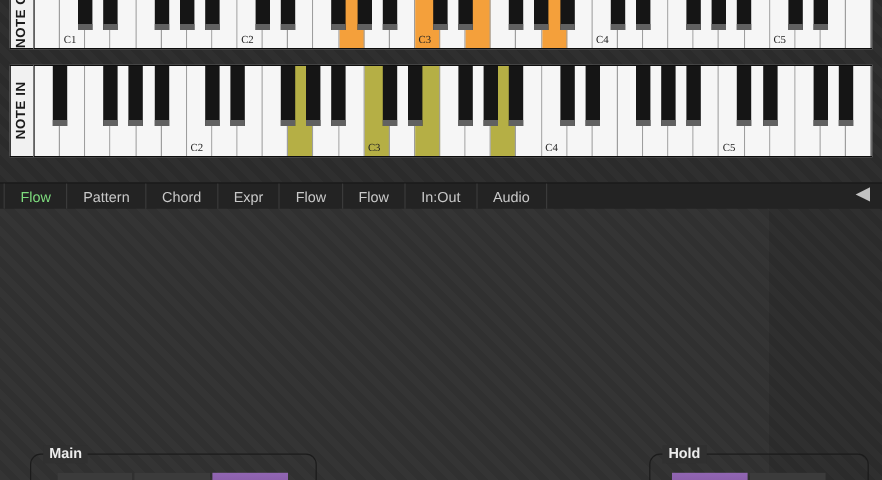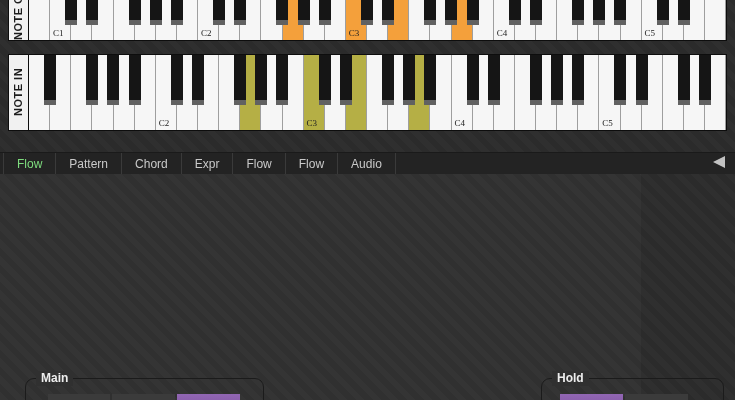--- a/index.html
+++ b/index.html
@@ -188,20 +188,21 @@
     </div>
 </div>
 
 <div id="tabbar">
     <div class="tab active">Flow</div>
     <div class="tab">Pattern</div>
     <div class="tab">Chord</div>
     <div class="tab">Expr</div>
     <div class="tab">Flow</div>
     <div class="tab">Flow</div>
+    <div class="tab">In:Out</div>
     <div class="tab">Audio</div>
   </div>
 <div id="back-arrow"></div>
 
 <div id="panel">
   <div class="box" id="box-main">
     <span class="box-label">Main</span>
     <div class="btn-row">
         <div class="btn" style="width: 62px;">OFF</div>
         <div class="btn" style="width: 63px;">GATE</div>

